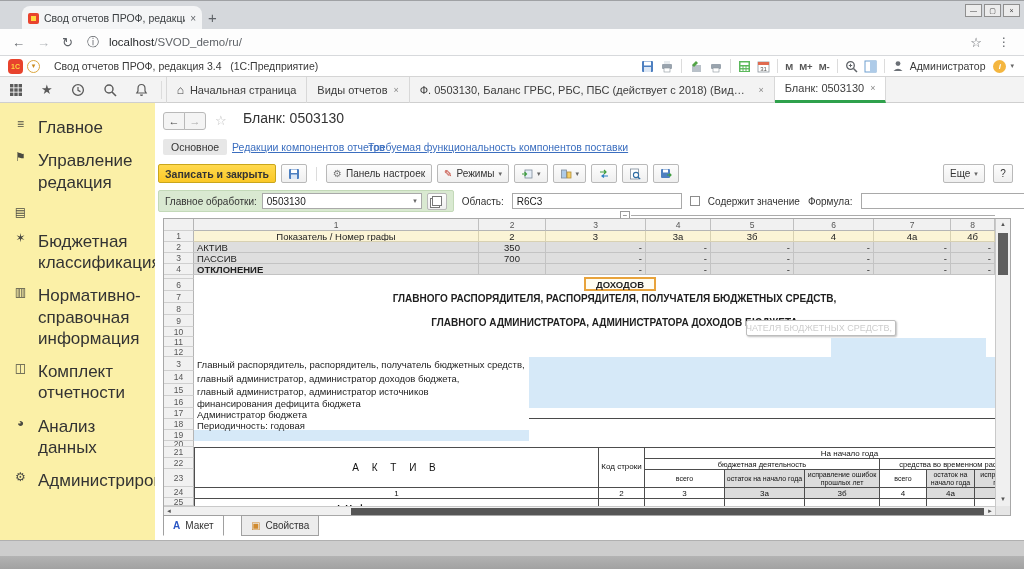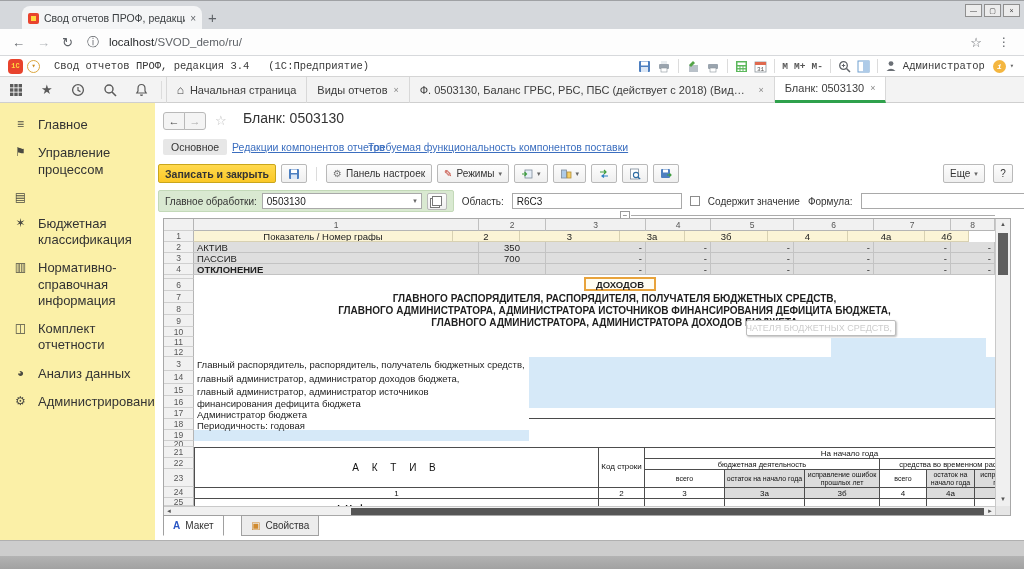--- a/index.html
+++ b/index.html
@@ -20,21 +20,21 @@
   .winbtn{width:17px;height:13px;background:#ececec;border:1px solid #8f8f8f;font-size:7px;color:#444;
     display:flex;align-items:center;justify-content:center;box-sizing:border-box;}
   #addr{left:0;top:29px;width:1024px;height:27px;background:#fdfdfd;border-bottom:1px solid #d7d9dc;box-sizing:border-box;}
   #addr .nav{font-size:13px;color:#5f6368;margin-left:12px;}
   #addr .nav.dis{color:#b3b6ba;}
   #addr .url{font-size:11.5px;color:#5f6368;margin-left:10px;}
   #addr .url b{color:#27292c;font-weight:normal;}
   #addr .circ{font-size:12px;color:#5f6368;margin-left:14px;}
 
   
-  #onectb{left:0;top:56px;width:1024px;height:21px;background:#fff;border-bottom:1px solid #d5d5d5;box-sizing:border-box;font-family:Liberation Mono, monospace;}
+  #onectb{left:0;top:56px;width:1024px;height:21px;background:#fff;border-bottom:1px solid #d5d5d5;box-sizing:border-box;}
   .logo1c{width:15px;height:15px;border-radius:4px;background:#e8432d;color:#ffd83d;font-size:7px;font-weight:bold;
     display:flex;align-items:center;justify-content:center;margin-left:8px;}
   .logodd{width:13px;height:13px;border-radius:50%;border:1px solid #dca63e;color:#c98a1e;font-size:7px;
     display:flex;align-items:center;justify-content:center;margin-left:4px;box-sizing:border-box;}
   #onectb .ttl{font-size:10.5px;color:#3a3a3a;margin-left:14px;white-space:nowrap;}
   #onectb .ico{margin:0 3px;display:flex;align-items:center;}
   #onectb .mem{font-size:9.5px;font-weight:bold;color:#555;margin:0 3px;}
   .vsep{width:1px;height:14px;background:#dcdcdc;margin:0 4px;}
   #onectb .usr{font-size:10.5px;color:#3a3a3a;margin-left:3px;}
   .infoc{width:13px;height:13px;border-radius:50%;background:#f4b63f;color:#fff;font-size:8px;font-style:italic;font-weight:bold;
@@ -48,21 +48,21 @@
     border-right:1px solid #d8d8d8;box-sizing:border-box;white-space:nowrap;overflow:hidden;}
   .apptab.first{border-left:1px solid #d8d8d8;}
   .apptab .x{color:#8a8a8a;font-size:9px;}
   .apptab.active{background:#fff;border-bottom:3px solid #2fa14c;}
 
   
   #main{left:0;top:103px;width:1024px;height:437px;background:#fff;}
   #sidebar{left:0;top:0;width:155px;height:437px;background:#fbf0a7;overflow:hidden;}
   .sbitem{display:flex;padding:6px 6px 6px 13px;gap:10px;cursor:default;}
   .sbitem .gl{width:15px;font-size:12px;color:#4a4a42;flex:0 0 auto;text-align:center;}
-  .sbitem .lb{font-size:13px;color:#333;line-height:1.25;width:108px;}
+  .sbitem .lb{font-size:17px;color:#333;line-height:1.25;width:108px;}
   #content{left:155px;top:0;width:869px;height:437px;background:#fff;}
 
   
   .navbtn{width:22px;height:18px;border:1px solid #b9b9b9;background:#f4f4f4;display:flex;align-items:center;justify-content:center;
     font-size:11px;color:#444;box-sizing:border-box;}
   #fstar{font-size:13px;color:#c0c0c0;}
   #ftitle{font-size:14px;color:#333;}
   .navchip{background:#e7e7e7;border-radius:2px;font-size:10.5px;color:#333;padding:2px 8px;}
   .flink{font-size:10.5px;color:#3b6ebf;text-decoration:underline;white-space:nowrap;}
 
@@ -306,21 +306,21 @@
 
   <div id="main" class="ab">
 
     <div id="sidebar" class="ab" style="padding-top:8px;box-sizing:border-box;">
       <div class="sbitem">
           <span class="gl">≡</span>
           <span class="lb">Главное</span>
         </div>
       <div class="sbitem">
           <span class="gl">⚑</span>
-          <span class="lb">Управление процессом</span>
+          <span class="lb">Управление редакция</span>
         </div>
       <div class="sbitem">
           <span class="gl">▤</span>
         </div>
       <div class="sbitem">
           <span class="gl">✶</span>
           <span class="lb">Бюджетная классификация</span>
         </div>
       <div class="sbitem">
           <span class="gl">▥</span>
@@ -472,21 +472,21 @@
           <div class="gnum" style="top:200px;height:11px">18</div>
           <div class="gnum" style="top:211px;height:11px">19</div>
           <div class="gnum" style="top:222px;height:6px">20</div>
           <div class="gnum" style="top:228px;height:11px">21</div>
           <div class="gnum" style="top:239px;height:11px">22</div>
           <div class="gnum" style="top:250px;height:18px">23</div>
           <div class="gnum" style="top:268px;height:11px">24</div>
           <div class="gnum" style="top:279px;height:8px">25</div>
 
           <div class="trow ylw" style="top:12px;height:11px">
-            <div class="ctr" style="width:259px">Показатель / Номер графы</div>
+            <div class="ctr" style="width:285px">Показатель / Номер графы</div>
             <div class="ctr" style="width:67px">2</div>
             <div class="ctr" style="width:100px">3</div>
             <div class="ctr" style="width:65px">3а</div>
             <div class="ctr" style="width:83px">3б</div>
             <div class="ctr" style="width:80px">4</div>
             <div class="ctr" style="width:77px">4а</div>
             <div class="ctr" style="width:44px">4б</div>
           </div>
 
           <div class="trow gry" style="top:23px;height:11px">
@@ -517,21 +517,20 @@
             <div class="dash" style="width:100px">-</div>
             <div class="dash" style="width:65px">-</div>
             <div class="dash" style="width:83px">-</div>
             <div class="dash" style="width:80px">-</div>
             <div class="dash" style="width:77px">-</div>
             <div class="dash" style="width:44px">-</div>
           </div>
 
           <div id="balcell">ДОХОДОВ</div>
           <div class="titleln" style="top:74px">ГЛАВНОГО РАСПОРЯДИТЕЛЯ, РАСПОРЯДИТЕЛЯ, ПОЛУЧАТЕЛЯ БЮДЖЕТНЫХ СРЕДСТВ,</div>
-          <div class="titleln" style="top:86px">ГЛАВНОГО АДМИНИСТРАТОРА, АДМИНИСТРАТОРА ИСТОЧНИКОВ ФИНАНСИРОВАНИЯ ДЕФИЦИТА БЮДЖЕТА,</div>
           <div class="titleln" style="top:98px">ГЛАВНОГО АДМИНИСТРАТОРА, АДМИНИСТРАТОРА ДОХОДОВ БЮДЖЕТА</div>
 
           <div id="gtooltip">
               <span>ГЛАВНОГО РАСПОРЯДИТЕЛЯ, РАСПОРЯДИТЕЛЯ, ПОЛУЧАТЕЛЯ БЮДЖЕТНЫХ СРЕДСТВ,</span>
             </div>
 
           <div class="bluebox" style="left:667px;top:119px;width:155px;height:19px"></div>
           <div class="bluebox" style="left:365px;top:138px;width:466px;height:51px"></div>
           <div class="bluebox" style="left:30px;top:211px;width:335px;height:11px"></div>
 

